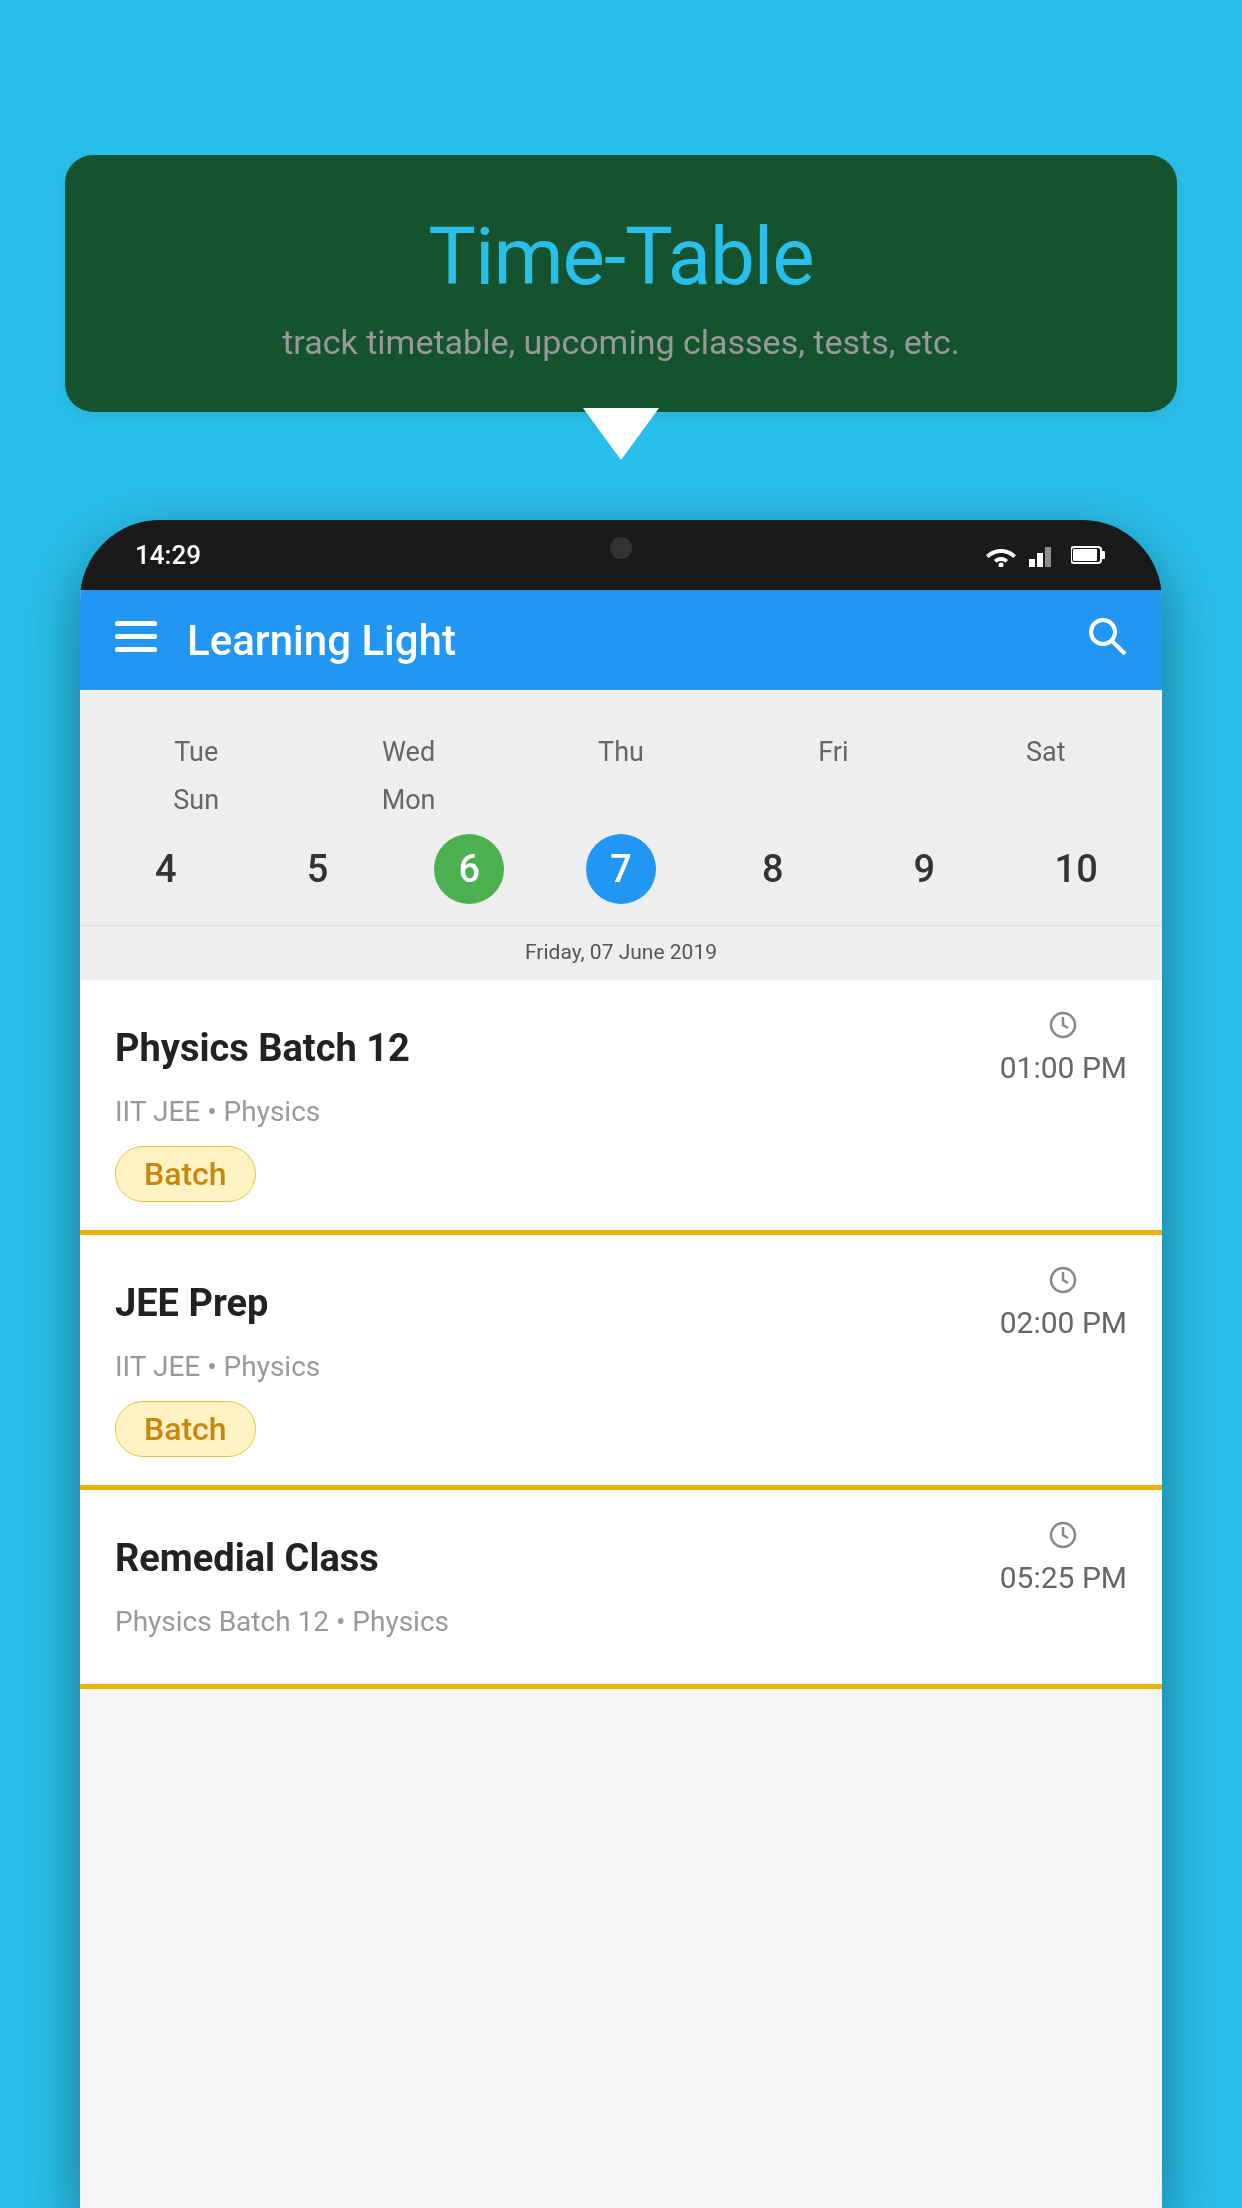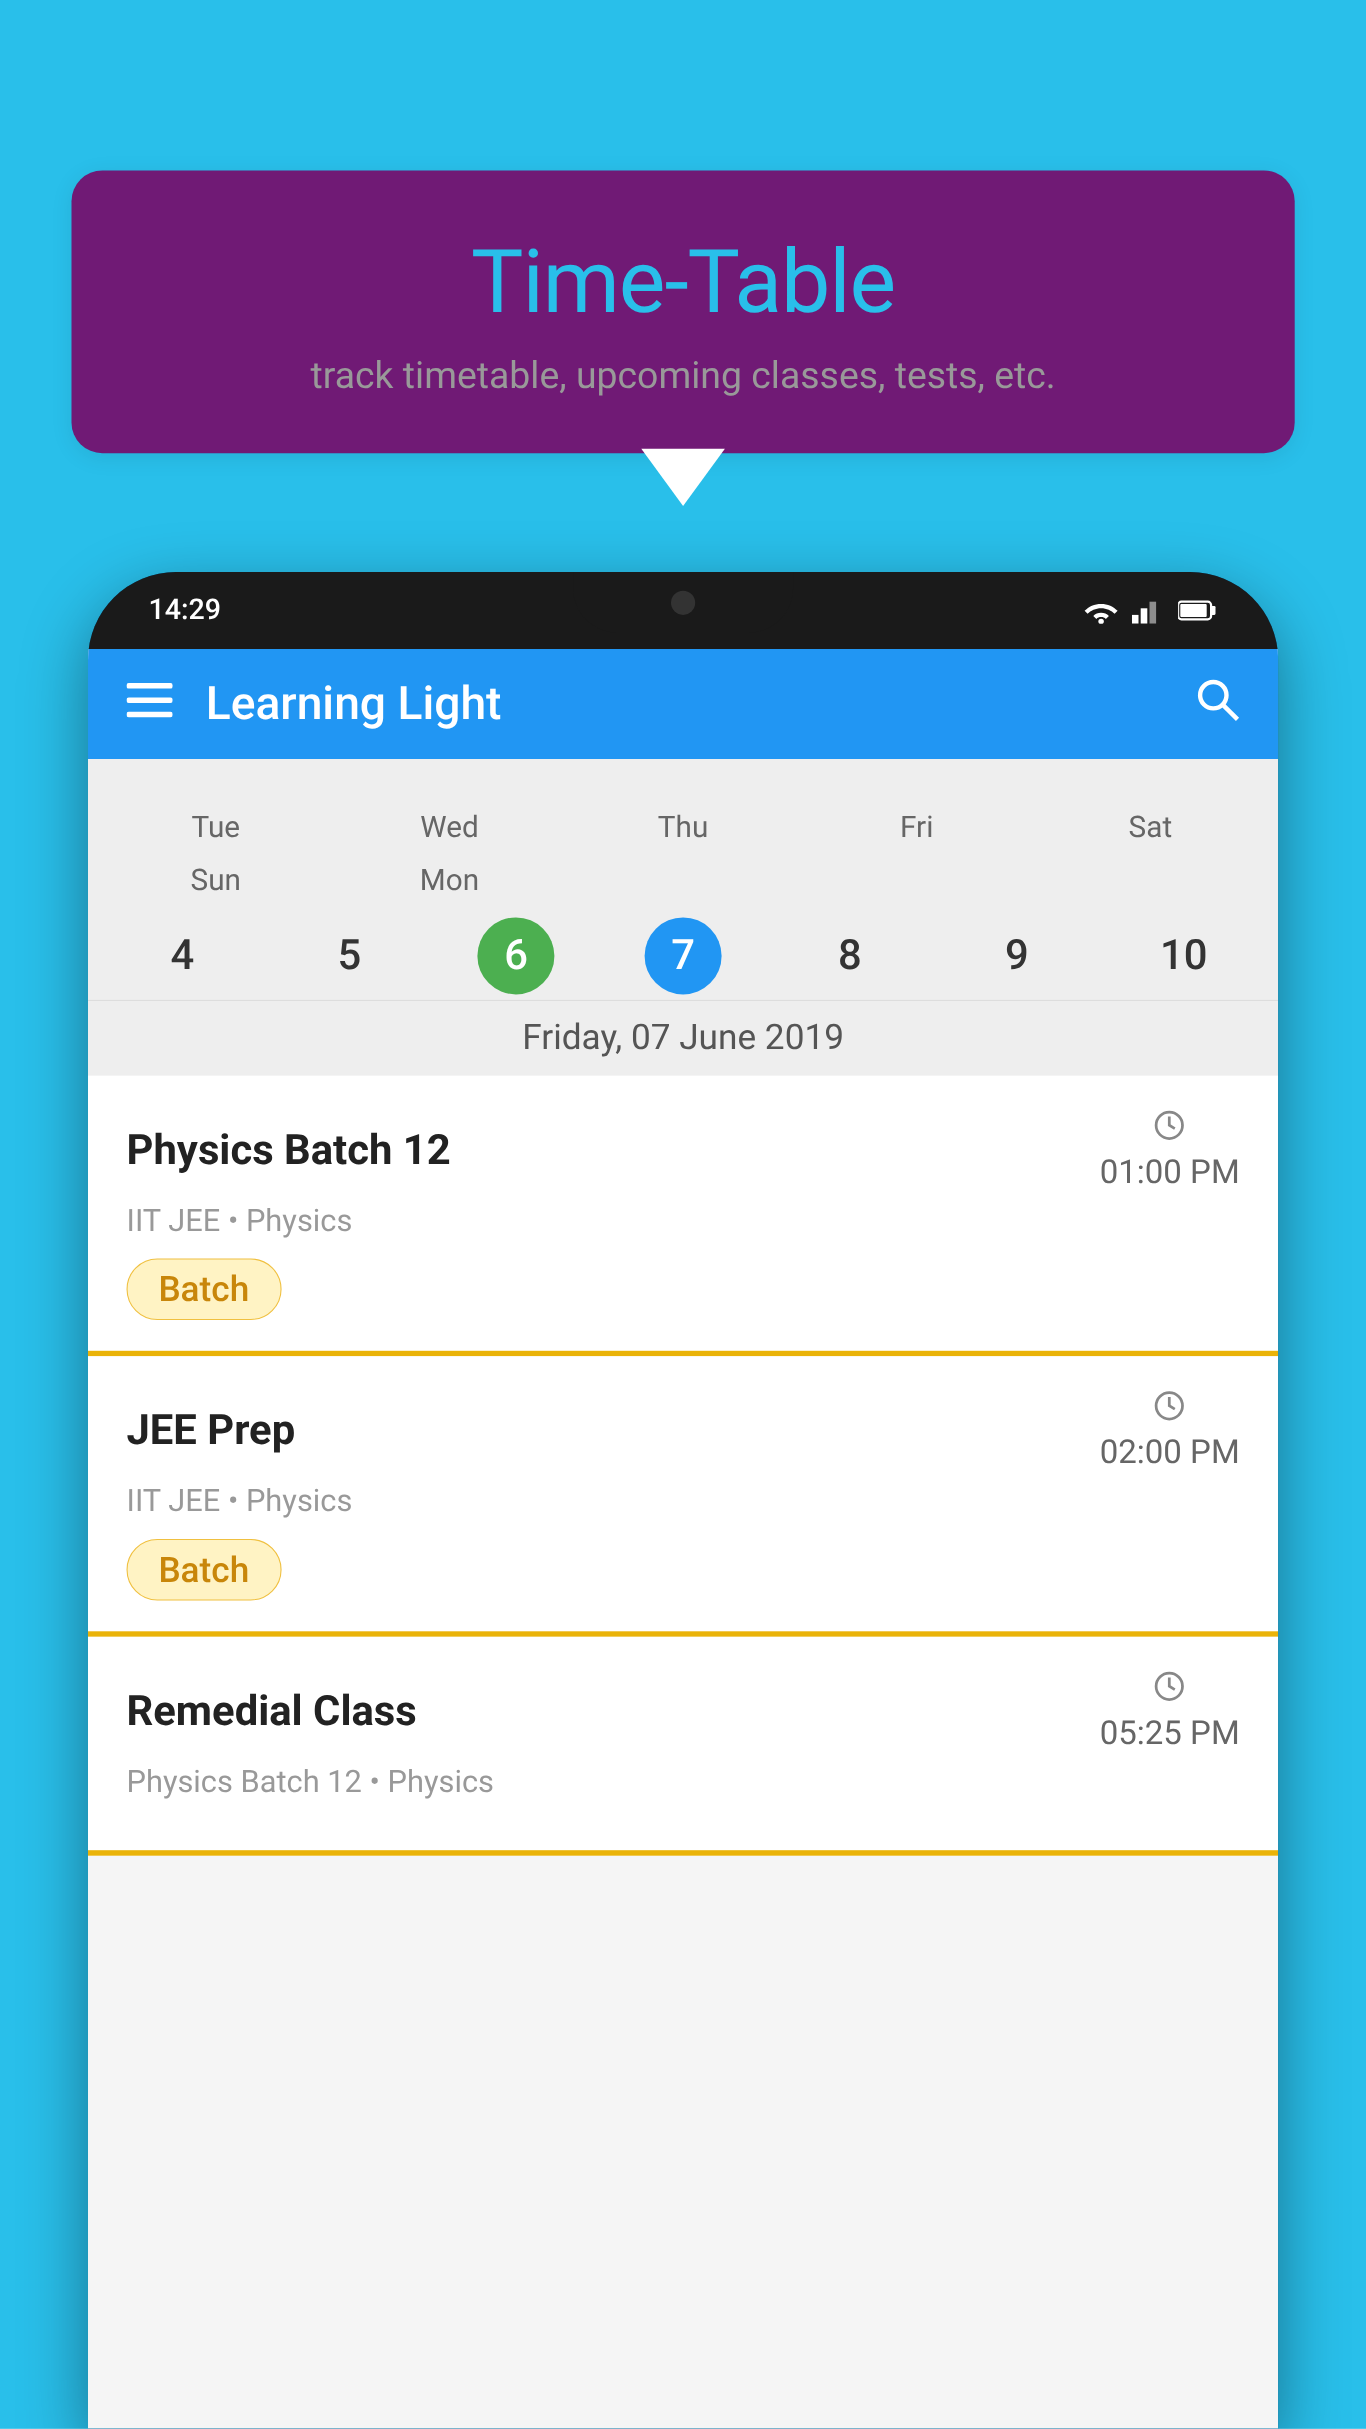--- a/index.html
+++ b/index.html
@@ -16,21 +16,21 @@
 
     
     .speech-bubble-wrapper {
       position: absolute;
       top: 155px;
       left: 65px;
       right: 65px;
     }
 
     .speech-bubble {
-      background: #701a75;
+      background: #14532d;
       border-radius: 28px;
       padding: 55px 60px 50px 60px;
       text-align: center;
       position: relative;
       box-shadow: 0 4px 20px rgba(0,0,0,0.08);
     }
 
     .speech-bubble::after {
       content: '';
       position: absolute;
@@ -205,25 +205,25 @@
       background: #2196F3;
       color: white;
       border-radius: 50%;
       width: 70px;
       height: 70px;
       margin: 5px auto;
     }
 
     .selected-date-label {
       text-align: center;
-      font-size: 32px;
+      font-size: 21px;
       color: #555;
       padding: 14px 0 16px 0;
       border-top: 1px solid #ddd;
-      margin-top: 0;
+      margin-top: 16px;
     }
 
     
     .schedule-list {
       background: white;
     }
 
     .schedule-item {
       background: white;
       padding: 30px 35px 28px 35px;

